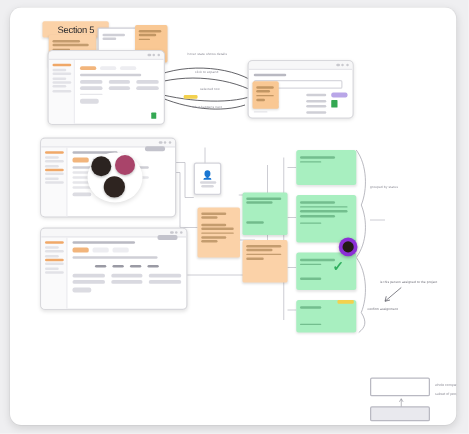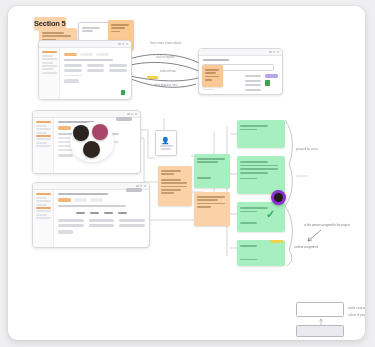--- a/index.html
+++ b/index.html
@@ -57,21 +57,21 @@
   .gcard{position:absolute;background:#a8efc0;border-radius:2px;
          box-shadow:0 1px 2px rgba(0,0,0,.10);padding:3px;box-sizing:border-box;}
   .gcard .t{height:1.7px;border-radius:1px;background:rgba(30,110,60,.38);margin:2px 0;}
   .gcard .t.s{width:40%;} .gcard .t.m{width:66%;} .gcard .t.l{width:90%;}
   
   .anno{position:absolute;font-size:2.6px;color:#8e8e98;letter-spacing:.1px;line-height:1.5;white-space:nowrap;}
   .anno.dk{color:#6e6e78;}
   svg{position:absolute;left:0;top:0;overflow:visible;pointer-events:none;}
   
   .seclabel{position:absolute;background:#fbd2a8;border-radius:1.5px;
-            padding:2px 0;font-weight:bold;font-size:7.5px;color:#2b2b2e;
+            padding:2px 12px;font-weight:normal;font-size:7.5px;color:#2b2b2e;
             box-shadow:0 1px 2px rgba(0,0,0,.12);letter-spacing:-.2px;}
   
   .avgroup{position:absolute;width:44px;height:40px;}
   .avhalo{position:absolute;left:0;top:0;width:44px;height:40px;border-radius:50%;
           background:#fff;box-shadow:0 1px 4px rgba(0,0,0,.14);}
   .av{position:absolute;border-radius:50%;box-shadow:0 1px 2px rgba(0,0,0,.25);}
   .cursor{position:absolute;width:15px;height:15px;border-radius:50%;
           background:#8b2fd6;display:flex;align-items:center;justify-content:center;
           box-shadow:0 1px 3px rgba(0,0,0,.3);}
   .cursor i{width:9px;height:9px;border-radius:50%;background:#241a16;display:block;}

